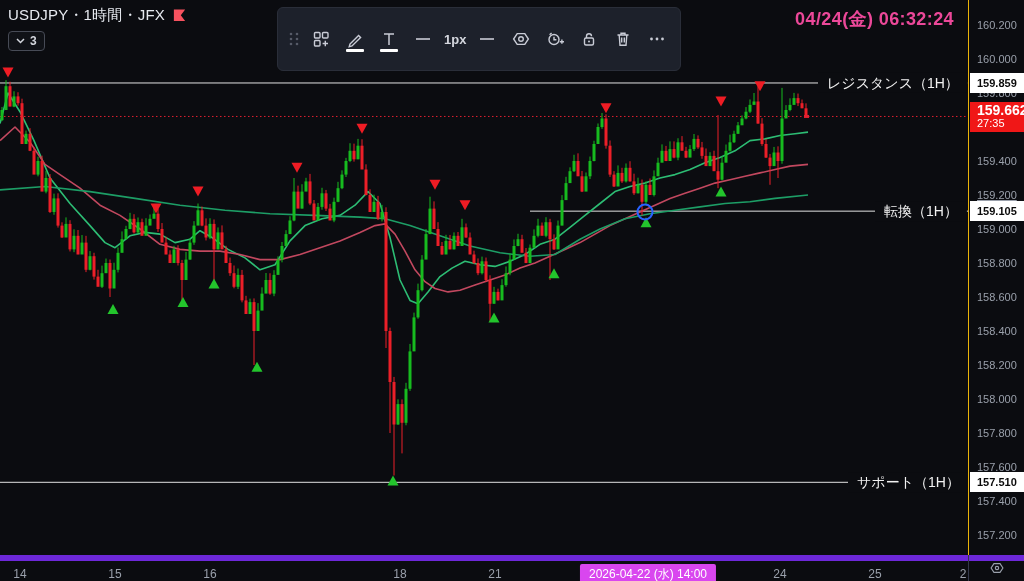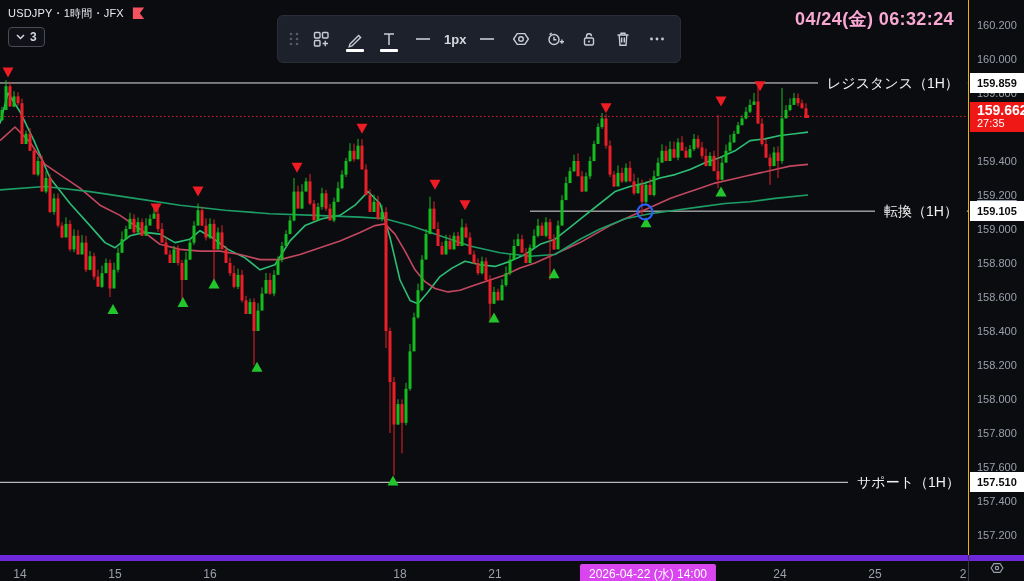--- a/index.html
+++ b/index.html
@@ -1,33 +1,33 @@
 <!DOCTYPE html>
 <html><head>
 <meta charset="utf-8">
 <style>
   html,body{margin:0;padding:0;background:#000;}
   #app{position:relative;width:1024px;height:581px;background:#0b0c10;overflow:hidden;
        font-family:"Liberation Sans","DejaVu Sans",sans-serif;-webkit-font-smoothing:antialiased;}
   
   .legend{position:absolute;left:8px;top:6px;z-index:30;}
   .legend .row1{display:flex;align-items:center;gap:7px;cursor:pointer;}
-  .symbol-title{color:#e7eaf0;font-size:11px;font-weight:400;letter-spacing:.2px;}
+  .symbol-title{color:#e7eaf0;font-size:15px;font-weight:400;letter-spacing:.2px;}
   .bars-badge{display:inline-flex;align-items:center;gap:5px;margin-top:6px;padding:2px 7px;
       border:1px solid #474b56;border-radius:4px;color:#d4d7de;font-size:12px;font-weight:700;cursor:pointer;background:#101217;}
   
   .toolbar{position:absolute;left:277px;top:7px;height:38px;z-index:30;display:flex;align-items:center;
-      gap:4px;background:#1d212b;border:1px solid #2a2e39;border-radius:6px;padding:4px 8px;margin-top:8px;}
+      gap:4px;background:#1d212b;border:1px solid #2a2e39;border-radius:6px;padding:12px 8px;}
   .tb-btn{position:relative;width:30px;height:30px;display:flex;align-items:center;justify-content:center;
       border-radius:4px;cursor:pointer;color:#c9ccd6;}
   .tb-btn .under{position:absolute;left:6px;right:6px;bottom:2px;height:3px;background:#fff;border-radius:1px;}
   .tb-label{color:#d4d7de;font-size:13px;font-weight:600;padding:0 2px;}
   .tb-drag{color:#565b68;width:16px;}
   
-  .clock{position:absolute;top:7px;right:70px;z-index:30;color:#f9a8d4;font-size:18px;font-weight:700;letter-spacing:.4px;}
+  .clock{position:absolute;top:7px;right:70px;z-index:30;color:#ec4899;font-size:18px;font-weight:700;letter-spacing:.4px;}
   
   .plot{position:absolute;left:0;top:0;width:968px;height:555px;}
   .price-axis{position:absolute;left:968px;top:0;width:56px;height:555px;border-left:1px solid #eab308;cursor:ns-resize;}
   .pa-tick{position:absolute;left:8px;color:#9aa0ab;font-size:11px;font-weight:500;transform:translateY(-50%);}
   .pa-box{position:absolute;left:1px;right:0;height:20px;background:#fff;color:#0a0a0a;font-size:11px;
       font-weight:700;display:flex;align-items:center;padding-left:7px;transform:translateY(-50%);}
   .pa-box-current{position:absolute;left:1px;right:0;height:30px;background:#f01717;color:#fff;
       display:flex;flex-direction:column;justify-content:center;padding-left:7px;transform:translateY(-50%);}
   .pa-box-current .p{font-size:14px;font-weight:700;line-height:13px;}
   .pa-box-current .cd{font-size:11px;font-weight:400;line-height:12px;}

